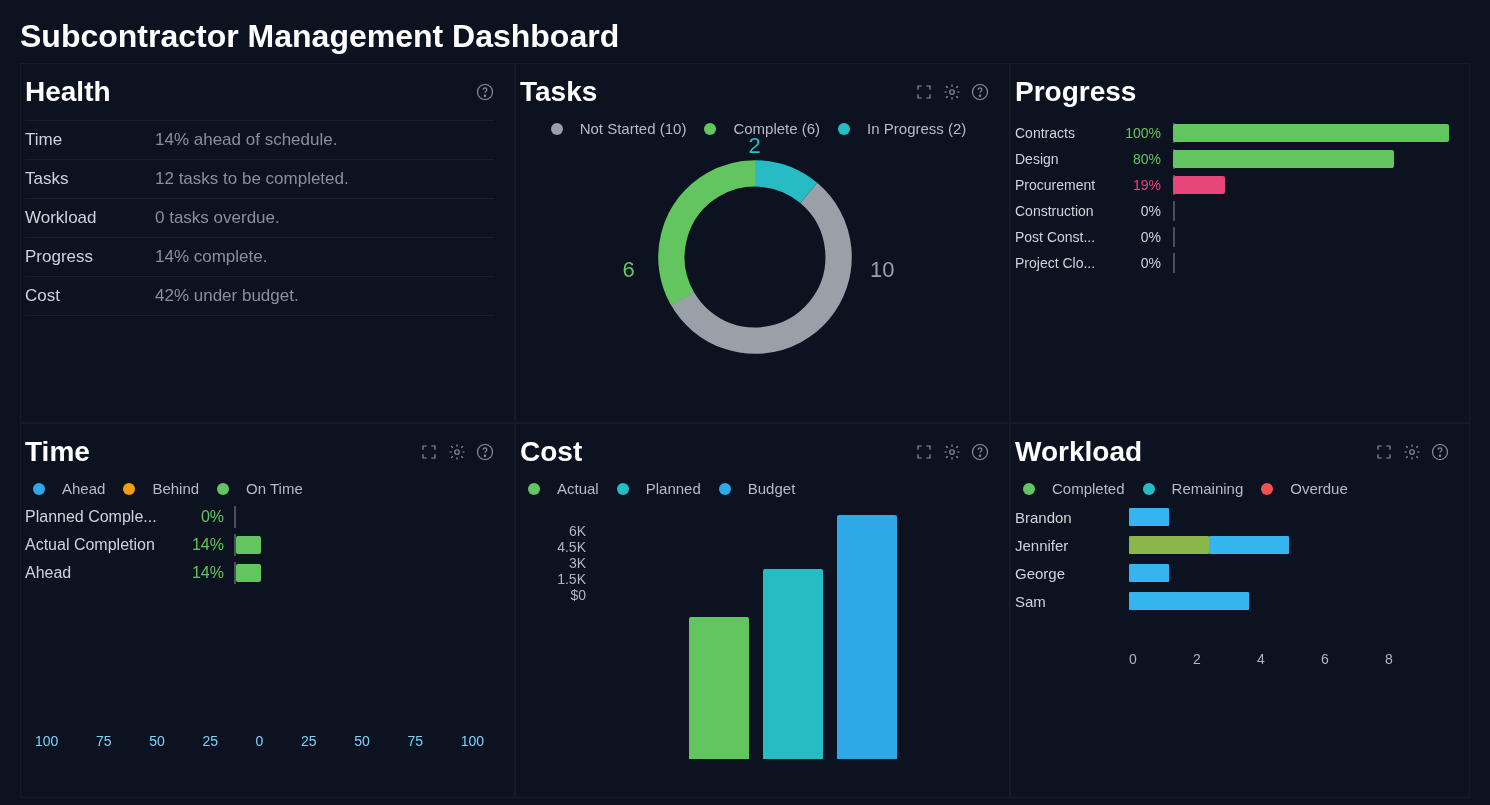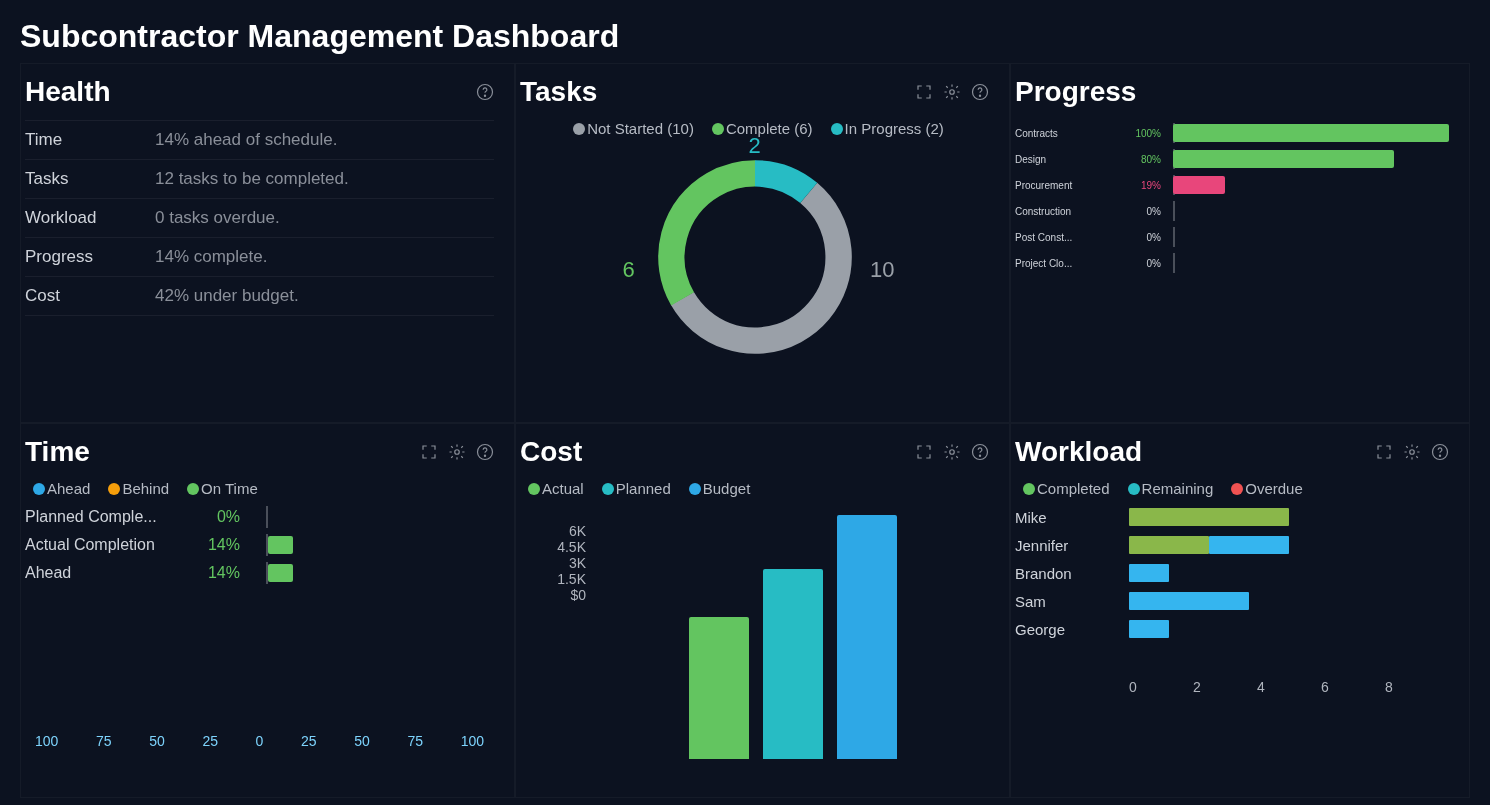--- a/index.html
+++ b/index.html
@@ -66,50 +66,50 @@
   .health-value { color: #8a8f99; }
   
   .legend {
     display: flex;
     gap: 18px;
     flex-wrap: wrap;
     margin: 6px 0 10px 8px;
     font-size: 15px;
     color: #b6bbc4;
   }
-  .legend-item { display: flex; align-items: center; gap: 2px; text-align: right; }
+  .legend-item { display: flex; align-items: center; gap: 17px; text-align: right; }
   .legend-dot { width: 12px; height: 12px; border-radius: 50%; display: inline-block; }
   
   .donut-wrap { position: relative; width: 220px; height: 220px; margin: 0 auto; }
   .donut-label { position: absolute; font-size: 22px; font-weight: 500; }
   
   .prog-row {
     display: flex;
     align-items: center;
     gap: 12px;
     margin: 8px 0;
-    font-size: 10px;
+    font-size: 14px;
   }
   .prog-name { width: 92px; color: #cfd3da; overflow: hidden; text-overflow: ellipsis; white-space: nowrap; }
   .prog-pct { width: 42px; text-align: right; }
   .prog-bar-track {
     flex: 1;
     height: 18px;
     position: relative;
   }
   .prog-bar-fill {
     position: absolute; left: 0; top: 0; height: 100%;
     border-radius: 2px;
   }
   .prog-tick {
     position: absolute; left: 0; top: -1px; height: 20px; width: 2px; background: #4a4f5a;
   }
   
   .time-row {
-    display: flex; align-items: center; gap: 26px; margin: 8px 0; font-size: 16px;
+    display: flex; align-items: center; gap: 10px; margin: 8px 0; font-size: 16px;
   }
   .time-name { width: 145px; color: #cfd3da; overflow: hidden; text-overflow: ellipsis; white-space: nowrap; }
   .time-pct { width: 44px; text-align: right; color: #63c560; font-size: 16px; }
   .time-track { position: relative; flex: 0 0 190px; height: 20px; }
   .time-center-tick { position: absolute; left: 50%; top: -1px; height: 22px; width: 2px; background: #4a4f5a; }
   .time-bar { position: absolute; top: 1px; height: 18px; background: #63c560; border-radius: 2px; }
   
   .cost-chart {
     position: relative;
     height: 260px;
@@ -452,48 +452,42 @@
           <span class="legend-dot" style="background: rgb(39, 188, 196);"></span>
           <span>Remaining</span>
         </div>
         <div class="legend-item">
           <span class="legend-dot" style="background: rgb(240, 82, 82);"></span>
           <span>Overdue</span>
         </div>
       </div>
     <div id="workload-rows">
         <div class="wl-row">
-          <div class="wl-name">Mike</div>
+          <div class="wl-name">Brandon</div>
           <div class="wl-track">
-            <div class="wl-seg" style="left: 0%; width: 50%; background: rgb(138, 183, 74);"></div>
+            <div class="wl-seg" style="left: 0%; width: 12.5%; background: rgb(53, 181, 239);"></div>
           </div>
         </div>
         <div class="wl-row">
           <div class="wl-name">Jennifer</div>
           <div class="wl-track">
             <div class="wl-seg" style="left: 0%; width: 25%; background: rgb(138, 183, 74);"></div>
             <div class="wl-seg" style="left: 25%; width: 25%; background: rgb(53, 181, 239);"></div>
           </div>
         </div>
         <div class="wl-row">
-          <div class="wl-name">Brandon</div>
+          <div class="wl-name">George</div>
           <div class="wl-track">
             <div class="wl-seg" style="left: 0%; width: 12.5%; background: rgb(53, 181, 239);"></div>
           </div>
         </div>
         <div class="wl-row">
           <div class="wl-name">Sam</div>
           <div class="wl-track">
             <div class="wl-seg" style="left: 0%; width: 37.5%; background: rgb(53, 181, 239);"></div>
-          </div>
-        </div>
-        <div class="wl-row">
-          <div class="wl-name">George</div>
-          <div class="wl-track">
-            <div class="wl-seg" style="left: 0%; width: 12.5%; background: rgb(53, 181, 239);"></div>
           </div>
         </div>
       </div>
     <div class="wl-axis" id="workload-axis">
         <span>0</span>
         <span>2</span>
         <span>4</span>
         <span>6</span>
         <span>8</span>
       </div>

